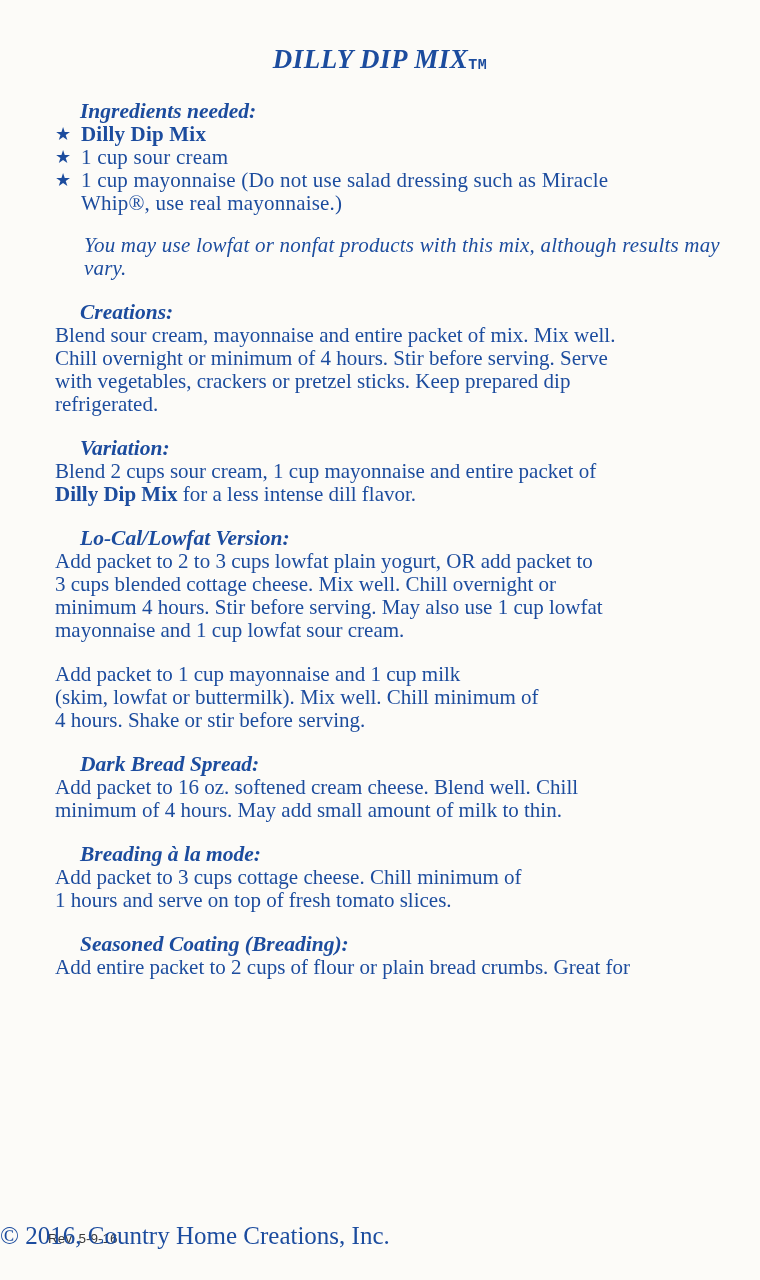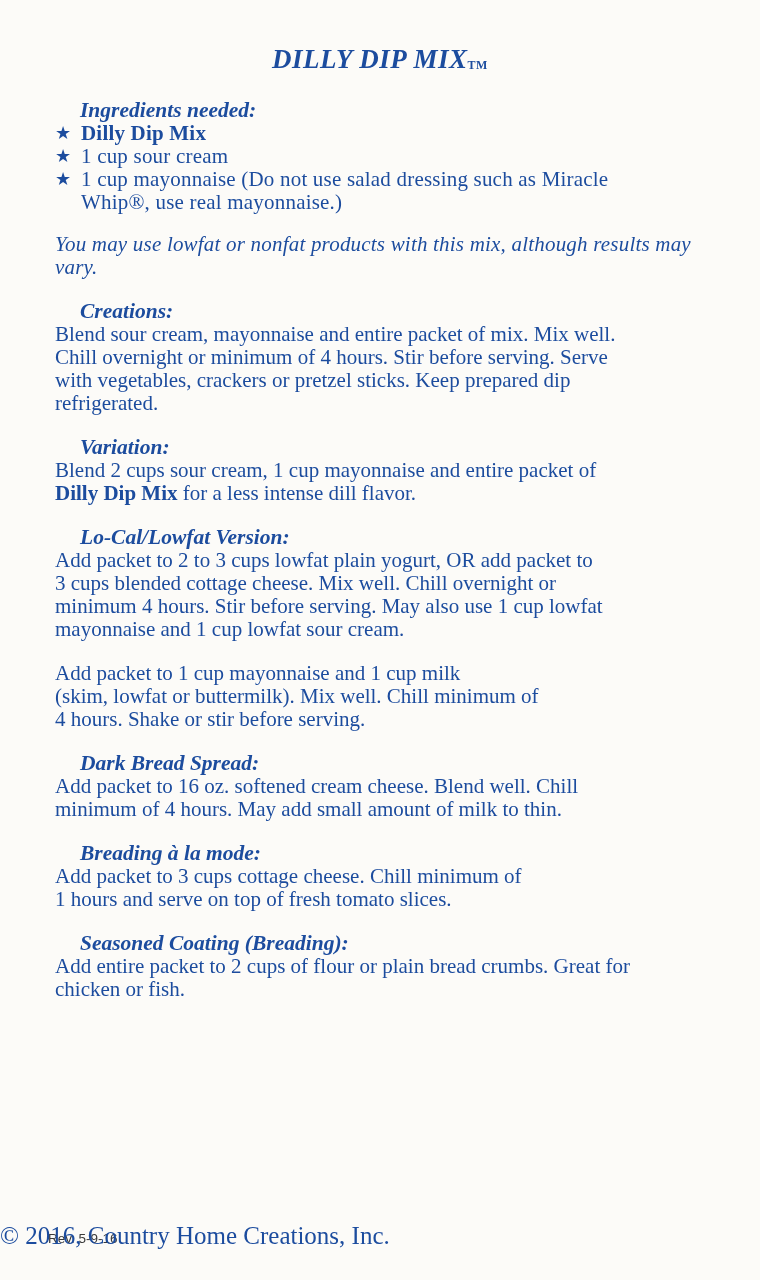--- a/index.html
+++ b/index.html
@@ -25,25 +25,25 @@
     line-height: 30px;
     font-weight: bold;
     font-style: italic;
     letter-spacing: 0.5px;
     margin-bottom: 20px;
     margin-left: -7px; 
   }
   .title .tm {
     font-style: normal;
     font-weight: bold;
-    font-size: 12px;
+    font-size: 15px;
     letter-spacing: 0.5px;
     position: relative;
     top: 1px;
-    font-family: Liberation Serif, serif;
+    font-family: Liberation Mono, monospace;
   }
   .heading {
     font-weight: bold;
     font-style: italic;
     font-size: 21.5px;
     line-height: 23px;
     margin-left: 25px;
   }
   .line, .bullet-text div {
     font-size: 21px;
@@ -58,20 +58,21 @@
   .star {
     font-size: 18px;
     line-height: 23px;
     width: 26px;
     flex: 0 0 26px;
   }
   .bullet-text { letter-spacing: 0.2px; }
   .note {
     font-style: italic;
     margin-top: 19px;
+    margin-left: 29px;
   }
   .note .line { letter-spacing: 0.2px; }
   .section { margin-top: 21px; }
   .footer {
     position: absolute;
     left: 0;
     right: 0;
     bottom: 30px;
     height: 30px;
   }
@@ -163,21 +164,20 @@
         <div class="line">minimum of 4 hours. May add small amount of milk to thin.</div>
       </section>
       <section class="section">
         <div class="heading">Breading à la mode:</div>
         <div class="line">Add packet to 3 cups cottage cheese. Chill minimum of</div>
         <div class="line">1 hours and serve on top of fresh tomato slices.</div>
       </section>
       <section class="section">
         <div class="heading">Seasoned Coating (Breading):</div>
         <div class="line">Add entire packet to 2 cups of flour or plain bread crumbs. Great for</div>
-        <div class="line">chicken or fish.</div>
       </section>
     </div>
 
   <div class="footer">
     <span class="revision">Rev. 5-9-16</span>
     <span class="copyright">© 2016, Country Home Creations, Inc.</span>
   </div>
 
 </div>
 

